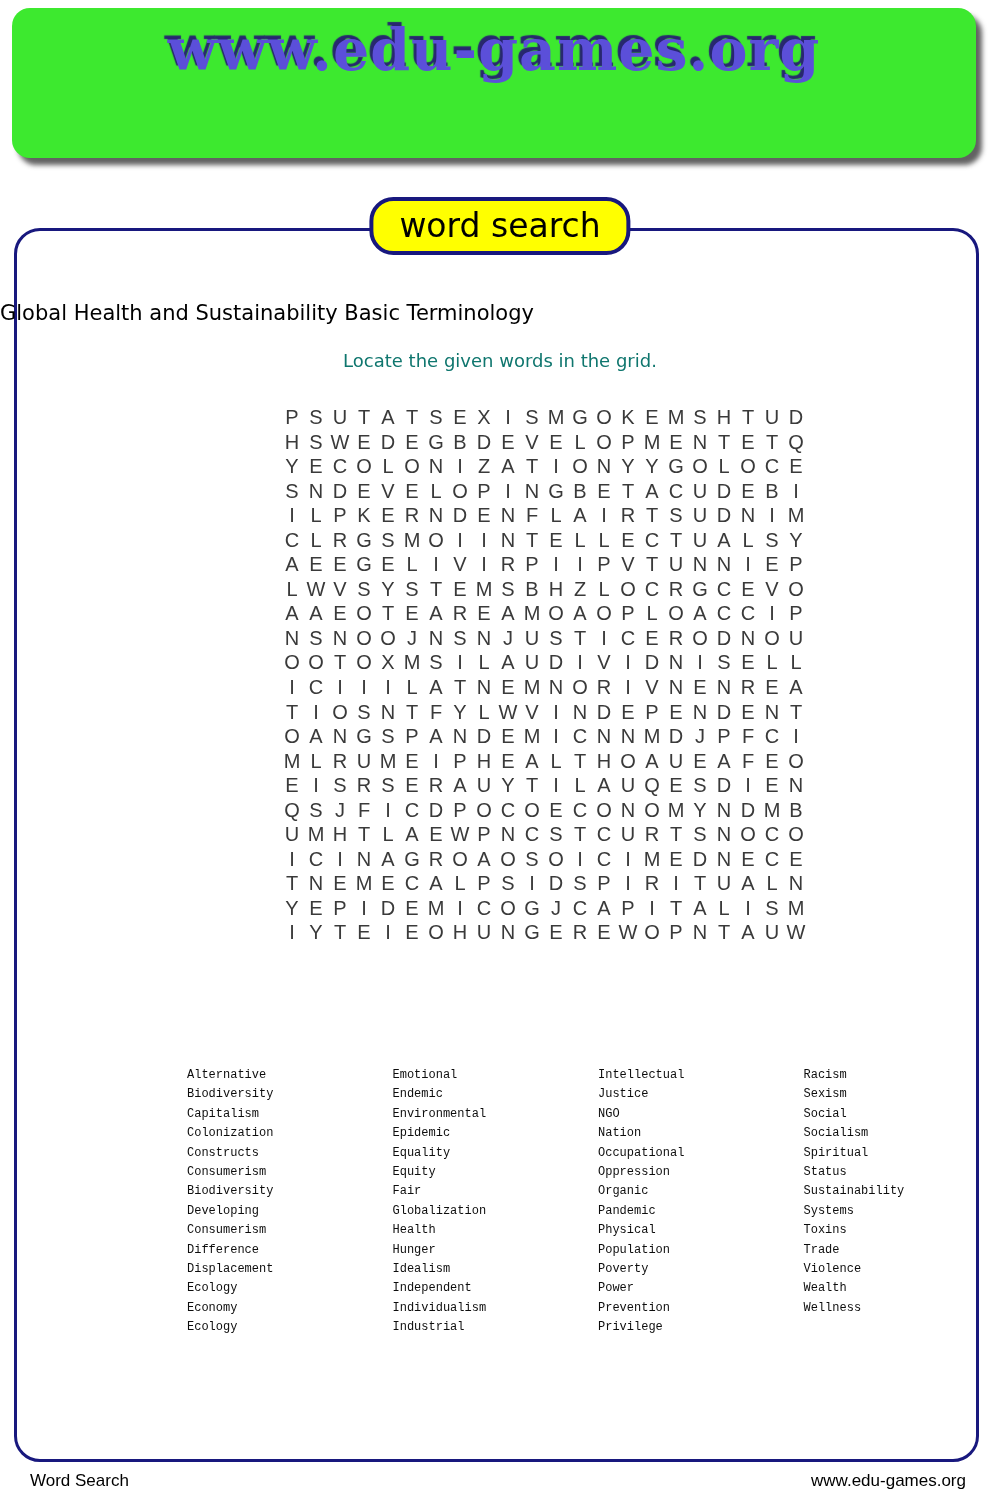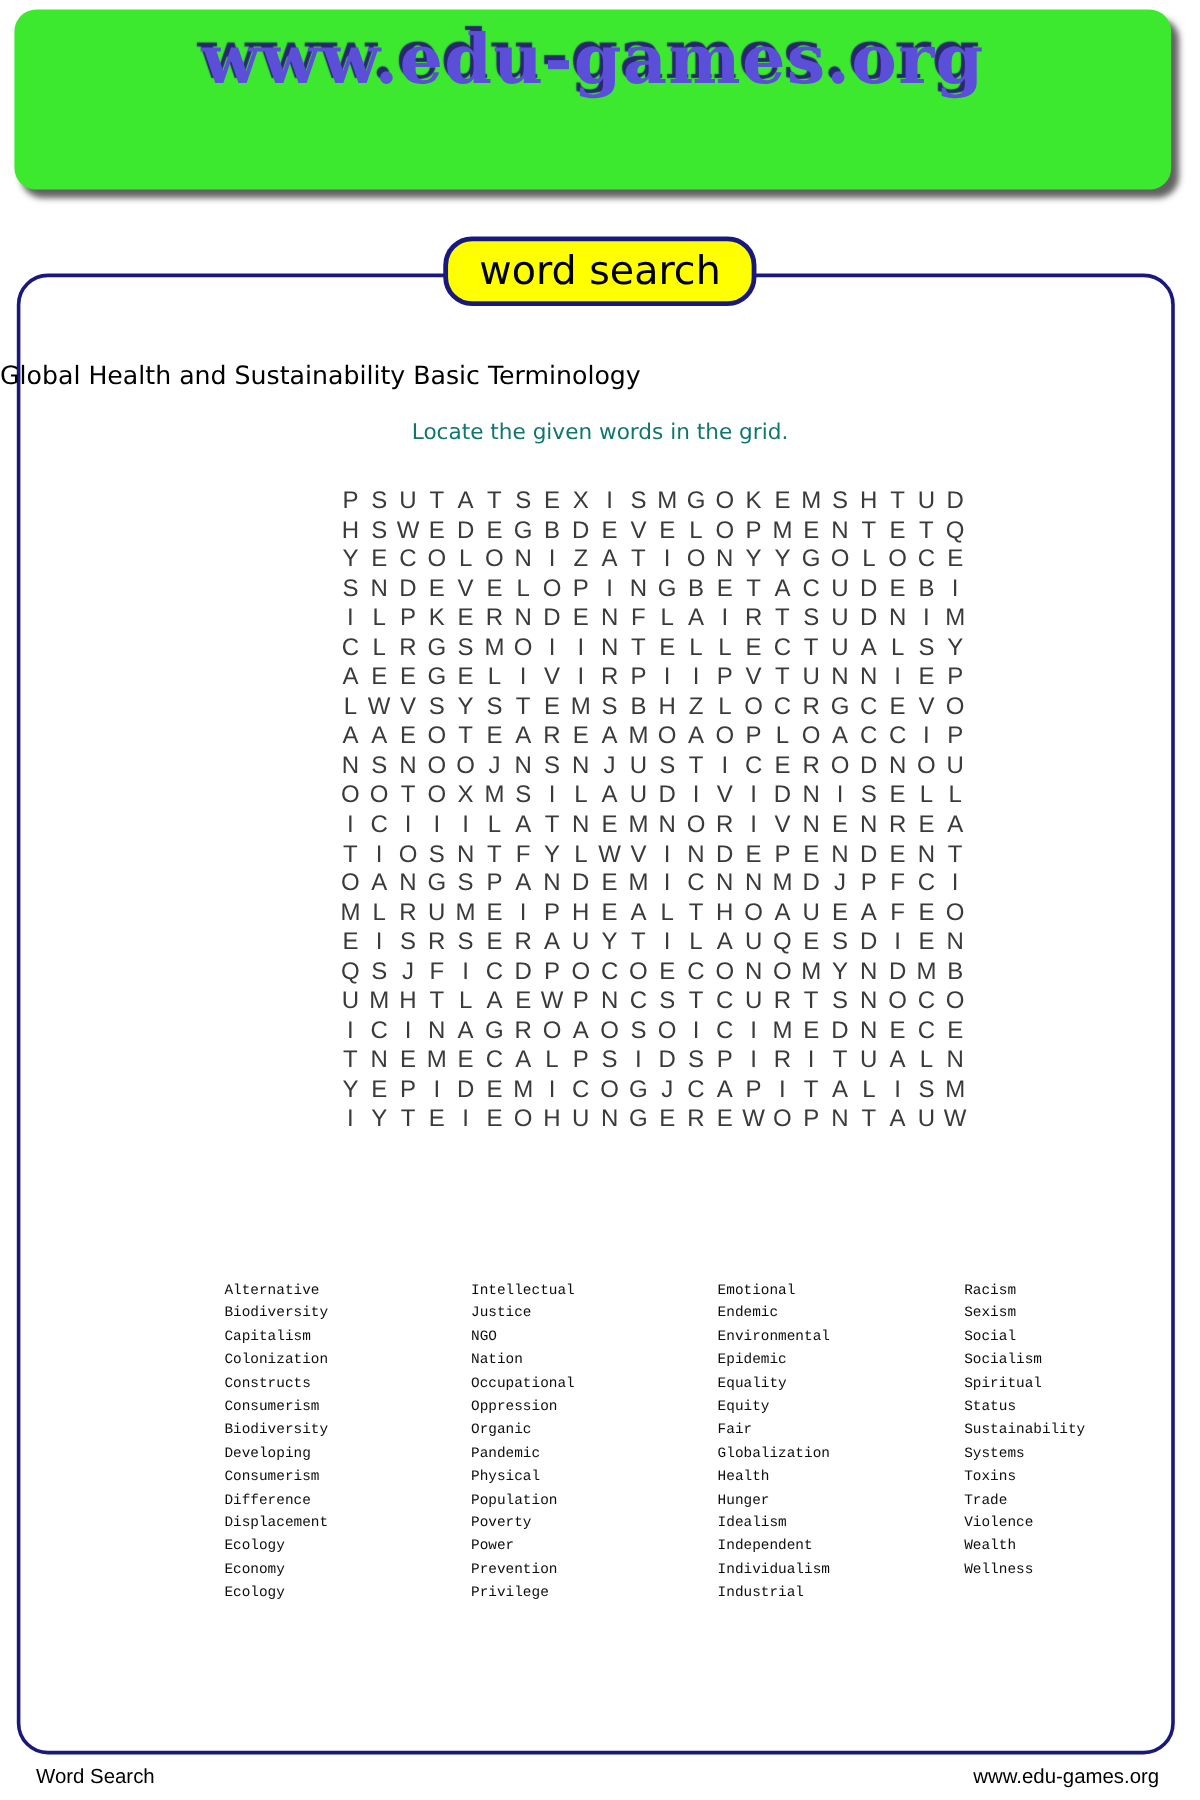--- a/index.html
+++ b/index.html
@@ -116,50 +116,50 @@
       <div class="word">Biodiversity</div>
       <div class="word">Developing</div>
       <div class="word">Consumerism</div>
       <div class="word">Difference</div>
       <div class="word">Displacement</div>
       <div class="word">Ecology</div>
       <div class="word">Economy</div>
       <div class="word">Ecology</div>
     </div>
     <div class="word-col">
+      <div class="word">Emotional</div>
+      <div class="word">Endemic</div>
+      <div class="word">Environmental</div>
+      <div class="word">Epidemic</div>
+      <div class="word">Equality</div>
+      <div class="word">Equity</div>
+      <div class="word">Fair</div>
+      <div class="word">Globalization</div>
+      <div class="word">Health</div>
+      <div class="word">Hunger</div>
+      <div class="word">Idealism</div>
+      <div class="word">Independent</div>
+      <div class="word">Individualism</div>
+      <div class="word">Industrial</div>
+    </div>
+    <div class="word-col">
       <div class="word">Intellectual</div>
       <div class="word">Justice</div>
       <div class="word">NGO</div>
       <div class="word">Nation</div>
       <div class="word">Occupational</div>
       <div class="word">Oppression</div>
       <div class="word">Organic</div>
       <div class="word">Pandemic</div>
       <div class="word">Physical</div>
       <div class="word">Population</div>
       <div class="word">Poverty</div>
       <div class="word">Power</div>
       <div class="word">Prevention</div>
       <div class="word">Privilege</div>
-    </div>
-    <div class="word-col">
-      <div class="word">Emotional</div>
-      <div class="word">Endemic</div>
-      <div class="word">Environmental</div>
-      <div class="word">Epidemic</div>
-      <div class="word">Equality</div>
-      <div class="word">Equity</div>
-      <div class="word">Fair</div>
-      <div class="word">Globalization</div>
-      <div class="word">Health</div>
-      <div class="word">Hunger</div>
-      <div class="word">Idealism</div>
-      <div class="word">Independent</div>
-      <div class="word">Individualism</div>
-      <div class="word">Industrial</div>
     </div>
     <div class="word-col">
       <div class="word">Racism</div>
       <div class="word">Sexism</div>
       <div class="word">Social</div>
       <div class="word">Socialism</div>
       <div class="word">Spiritual</div>
       <div class="word">Status</div>
       <div class="word">Sustainability</div>
       <div class="word">Systems</div>

